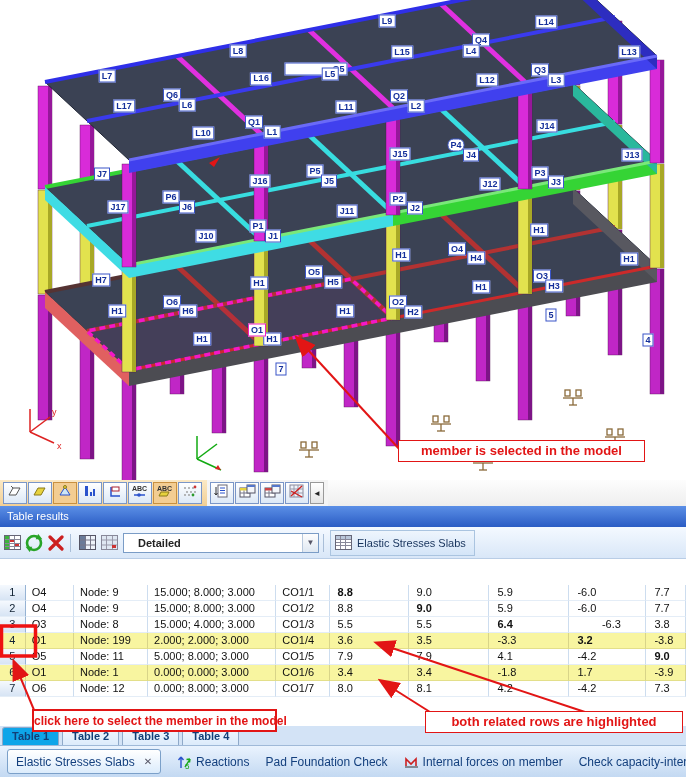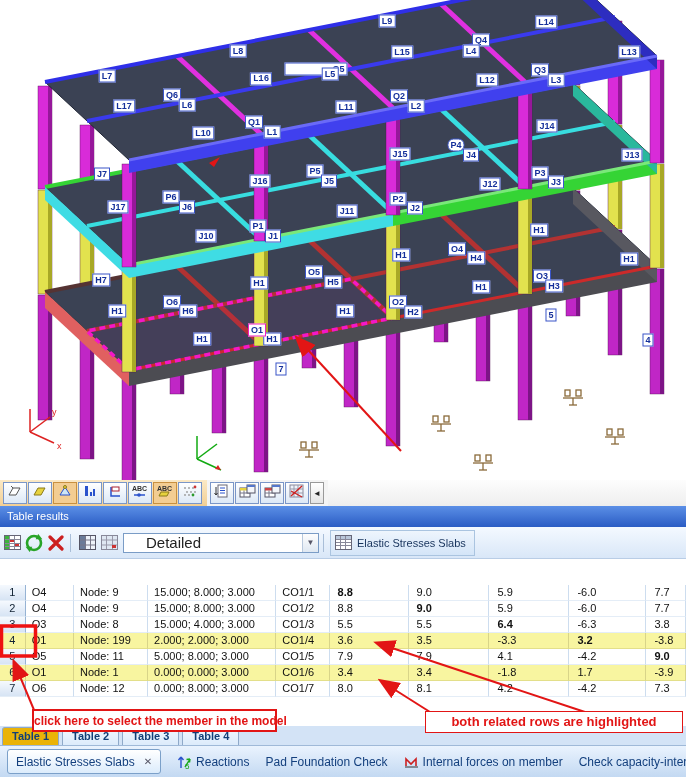--- a/index.html
+++ b/index.html
@@ -27,21 +27,21 @@
   #panel-header{position:absolute;left:0;top:506px;width:686px;height:21px;box-sizing:border-box;
      background:linear-gradient(#5b8fe6,#2a5cc4);color:#fff;font-size:11px;padding:4px 0 0 7px;}
   
   #table-toolbar{position:absolute;left:0;top:527px;width:686px;height:32px;box-sizing:border-box;
      background:linear-gradient(#f4f9ff,#d9e7f8);border-bottom:1px solid #b9cde6;
      display:flex;align-items:center;}
   .ttb-icon{width:20px;height:18px;margin-left:2px;display:flex;align-items:center;justify-content:center;}
   .ttb-sep{width:1px;height:18px;background:#a9bed8;margin:0 4px;}
   #combo{width:196px;height:20px;border:1px solid #7a9cc6;background:#fff;display:flex;
      align-items:center;box-sizing:border-box;margin-left:4px;}
-  #combo .val{flex:1;font-size:15px;color:#222;padding-left:22px;}
+  #combo .val{flex:1;font-size:11px;color:#222;padding-left:14px;font-weight:bold;}
   #combo .drop{width:15px;height:18px;background:linear-gradient(#fdfdfd,#dfe8f2);
      border-left:1px solid #b8c8dc;font-size:8px;color:#556;display:flex;align-items:center;justify-content:center;}
   #result-type-btn{display:flex;align-items:center;height:24px;padding:0 8px 0 4px;margin-left:2px;
      background:linear-gradient(#eef5fd,#d4e5f8);border:1px solid #aac4e0;}
   #result-type-btn span{font-size:11px;color:#17335c;margin-left:5px;}
   
   #thead{position:absolute;left:0;top:559px;width:686px;height:26px;display:flex;
      background:linear-gradient(#ffffff,#cfe0f3);font-size:11px;color:#102a45;
      border-bottom:1px solid #96b3d4;box-sizing:border-box;}
   .hcell{box-sizing:border-box;border-right:1px solid #a8c0da;padding:6px 0 0 6px;
@@ -56,21 +56,21 @@
      background:linear-gradient(#f5f9fe,#d7e4f4);}
   .trow.hl .cell.num{background:#f8f5a0;}
   .cell.val{padding-left:8px;}
   .cell.b{font-weight:bold;}
   
   #tabstrip{position:absolute;left:0;top:726px;width:686px;height:19px;background:#d3e3f6;
      display:flex;align-items:flex-end;padding-left:2px;box-sizing:border-box;}
   .ttab{height:18px;box-sizing:border-box;border:1px solid #8fa9c9;border-bottom:none;
      border-radius:3px 3px 0 0;padding:2px 9px 0 9px;font-size:11px;font-weight:bold;color:#123f77;
      background:linear-gradient(#f2f8ff,#dcebfb);margin-right:3px;white-space:nowrap;}
-  .ttab.active{background:#eab308;}
+  .ttab.active{background:#0ea5e9;}
   
   #bottombar{position:absolute;left:0;top:745px;width:686px;height:32px;box-sizing:border-box;
      background:linear-gradient(#eaf3fe,#c3d9f2);border-top:1px solid #9fb9d8;
      display:flex;align-items:center;overflow:hidden;}
   .btab{display:flex;align-items:center;white-space:nowrap;font-size:12px;color:#14407e;}
   .btab.active{background:linear-gradient(#ffffff,#dcecfc);border:1px solid #7ba0c9;
      border-radius:3px;height:23px;padding:0 8px;margin-left:7px;}
   .btab .x{margin-left:9px;color:#556;font-size:10px;}
   .btab.plain{margin-left:16px;}
   .btab .bicon{margin-right:4px;display:flex;}
@@ -512,21 +512,21 @@
       </div>
       <div class="trow">
         <div class="cell num" style="width: 26px;">3</div>
         <div class="cell" style="width: 49px;">O3</div>
         <div class="cell" style="width: 75px;">Node: 8</div>
         <div class="cell" style="width: 130px;">15.000; 4.000; 3.000</div>
         <div class="cell" style="width: 54px;">CO1/3</div>
         <div class="cell val" style="width: 80px;">5.5</div>
         <div class="cell val" style="width: 82px;">5.5</div>
         <div class="cell val b" style="width: 81px;">6.4</div>
-        <div class="cell val" style="width: 78px;">-6.3</div>
+        <div class="cell val" style="width: 78px; text-align: center;">-6.3</div>
         <div class="cell val" style="width: 40px;">3.8</div>
       </div>
       <div class="trow hl">
         <div class="cell num" style="width: 26px;">4</div>
         <div class="cell" style="width: 49px;">O1</div>
         <div class="cell" style="width: 75px;">Node: 199</div>
         <div class="cell" style="width: 130px;">2.000; 2.000; 3.000</div>
         <div class="cell" style="width: 54px;">CO1/4</div>
         <div class="cell val" style="width: 80px;">3.6</div>
         <div class="cell val" style="width: 82px;">3.5</div>
@@ -604,20 +604,21 @@
             <path d="M1 12 h13" stroke="#333"></path>
           </svg>
         </span>
         <span>Internal forces on member</span>
       </div>
       <div class="btab plain">
         <span>Check capacity-interaction diagr</span>
       </div>
     </div>
 
+  <div id="ann-member" class="annbox">member is selected in the model</div>
   <div id="ann-click" class="annbox">click here to select the member in the model</div>
   <div id="ann-rows" class="annbox">both related rows are highlighted</div>
 
   <svg id="overlay-svg" width="686" height="777" viewBox="0 0 686 777">
     <defs>
       <marker id="ah" markerWidth="11" markerHeight="9" refX="9" refY="4.5" orient="auto">
         <polygon points="0,0 11,4.5 0,9" fill="#e21515"></polygon>
       </marker>
     </defs>
     <line x1="401" y1="451" x2="297" y2="338" stroke="#e21515" stroke-width="2" marker-end="url(#ah)"></line>

